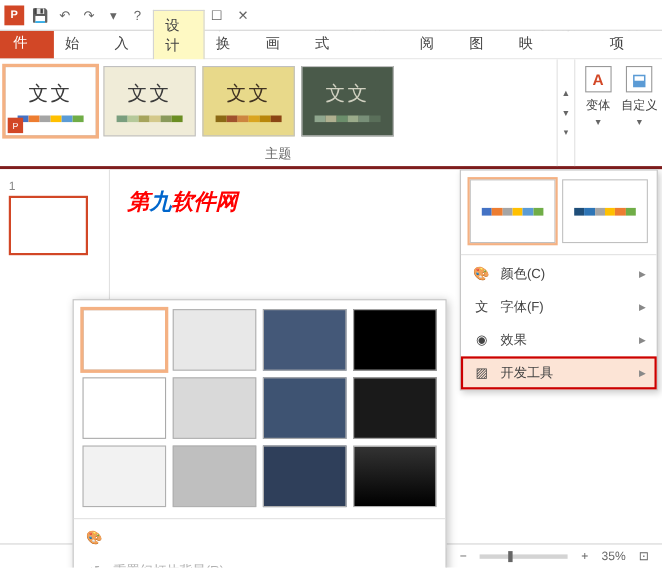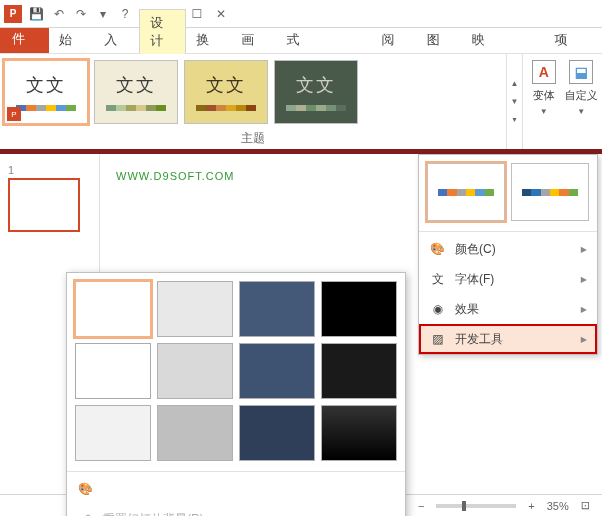--- a/index.html
+++ b/index.html
@@ -9,21 +9,21 @@
 .app-icon { width: 18px; height: 18px; background: #d24726; display: flex; align-items: center; justify-content: center; color: #fff; font-size: 10px; font-weight: bold; margin-right: 4px; }
 .qat-btn { width: 22px; height: 22px; display: flex; align-items: center; justify-content: center; color: #666; cursor: pointer; }
 .title { flex: 1; text-align: center; color: #666; font-size: 13px; }
 .win-controls { display: flex; gap: 2px; }
 
 .tabs { height: 26px; background: #fff; display: flex; align-items: end; border-bottom: 1px solid #e1e1e1; }
 .tab { padding: 4px 10px; color: #444; cursor: pointer; font-size: 13px; }
 .tab.file { background: #d24726; color: #fff; padding: 5px 12px; }
 .tab.active { background: #fef9c3; border: 1px solid #d4d4d4; border-bottom: none; position: relative; top: 1px; }
 
-.ribbon { height: 100px; background: #fff; border-bottom: 5px solid #7f1d1d; display: flex; position: relative; justify-content: flex-end; }
+.ribbon { height: 100px; background: #fff; border-bottom: 3px solid #7f1d1d; display: flex; position: relative; justify-content: flex-end; }
 .themes-group { flex: 1; padding: 6px 4px 2px; display: flex; flex-direction: column; }
 .themes-row { display: flex; gap: 6px; flex: 1; }
 .theme-thumb { width: 84px; height: 64px; border: 1px solid #c0c0c0; display: flex; flex-direction: column; align-items: center; justify-content: center; gap: 8px; cursor: pointer; position: relative; }
 .theme-thumb.sel { outline: 3px solid #f4b183; outline-offset: -1px; }
 .theme-thumb .tt { font-size: 18px; letter-spacing: 2px; }
 .theme-thumb .bar { width: 60px; height: 6px; display: flex; }
 .theme-thumb .bar span { flex: 1; height: 6px; }
 .theme-app-icon { position: absolute; left: 2px; bottom: 2px; width: 14px; height: 14px; background: #d24726; color: #fff; font-size: 8px; display: flex; align-items: center; justify-content: center; }
 .group-label { text-align: center; color: #666; font-size: 12px; padding-top: 4px; }
 .dropdown-arrows { width: 16px; display: flex; flex-direction: column; justify-content: center; gap: 2px; border-left: 1px solid #e1e1e1; }
@@ -162,21 +162,21 @@
   </div>
 </div>
 
 <div class="workspace">
   <div class="thumb-panel">
     <div class="slide-num">1</div>
     <div class="slide-thumb"></div>
   </div>
   <div class="slide-area">
     <div class="watermark">
-      <div class="wm2">WWW.D9SOFT.COM</div>
+      <div class="wm1"><span>第</span><span class="n">九</span><span>软件网</span></div>
     </div>
   </div>
 </div>
 
 <div class="variants-dropdown">
   <div class="vd-thumbs" id="vd-thumbs">
       <div class="vd-thumb sel">
         <div class="bar">
           <span style="background: rgb(68, 114, 196);"></span>
           <span style="background: rgb(237, 125, 49);"></span>

